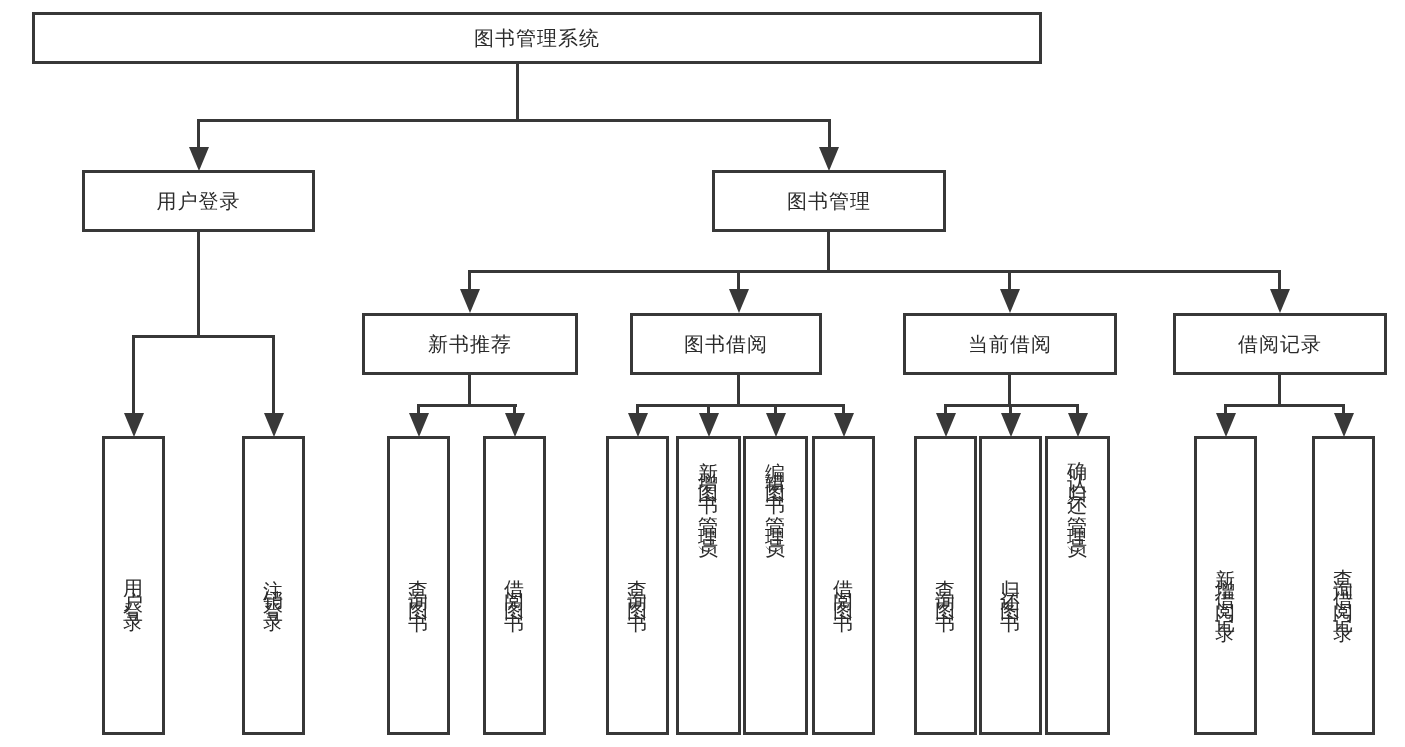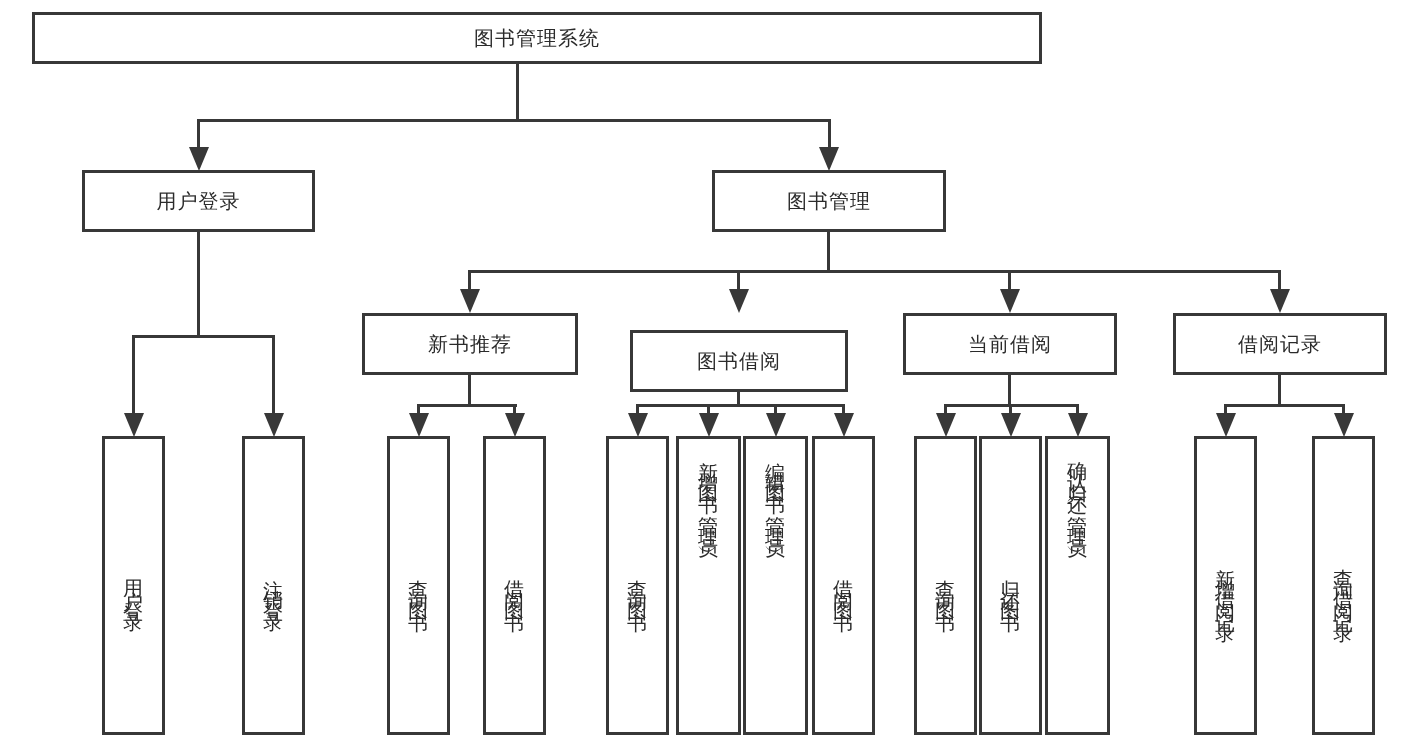--- a/index.html
+++ b/index.html
@@ -36,21 +36,21 @@
 <div id="stage">
 
   <div class="box" style="left:12px; top:12px; width:1010px; height:52px;margin-left:20px;">图书管理系统</div>
 
   <div class="box" style="left:82px; top:170px; width:233px; height:62px;">用户登录</div>
 
   <div class="box" style="left:362px; top:313px; width:216px; height:62px;">新书推荐</div>
 
   <div class="box" style="left:712px; top:170px; width:234px; height:62px;">图书管理</div>
 
-  <div class="box" style="left:630px; top:330px; width:218px; height:62px;text-align:center;">图书借阅</div>
+  <div class="box" style="left:630px; top:313px; width:192px; height:62px;text-align:center;">图书借阅</div>
 
   <div class="box" style="left:1173px; top:313px; width:214px; height:62px;">借阅记录</div>
 
   <div class="box" style="left:903px; top:313px; width:214px; height:62px;">当前借阅</div>
 
   <div class="box tall" style="left:102px; top:436px; width:63px; height:299px;">用户登录</div>
 
   <div class="box tall" style="left:242px; top:436px; width:63px; height:299px;">注销登录</div>
 
   <div class="box tall" style="left:387px; top:436px; width:63px; height:299px;">查询图书</div>

